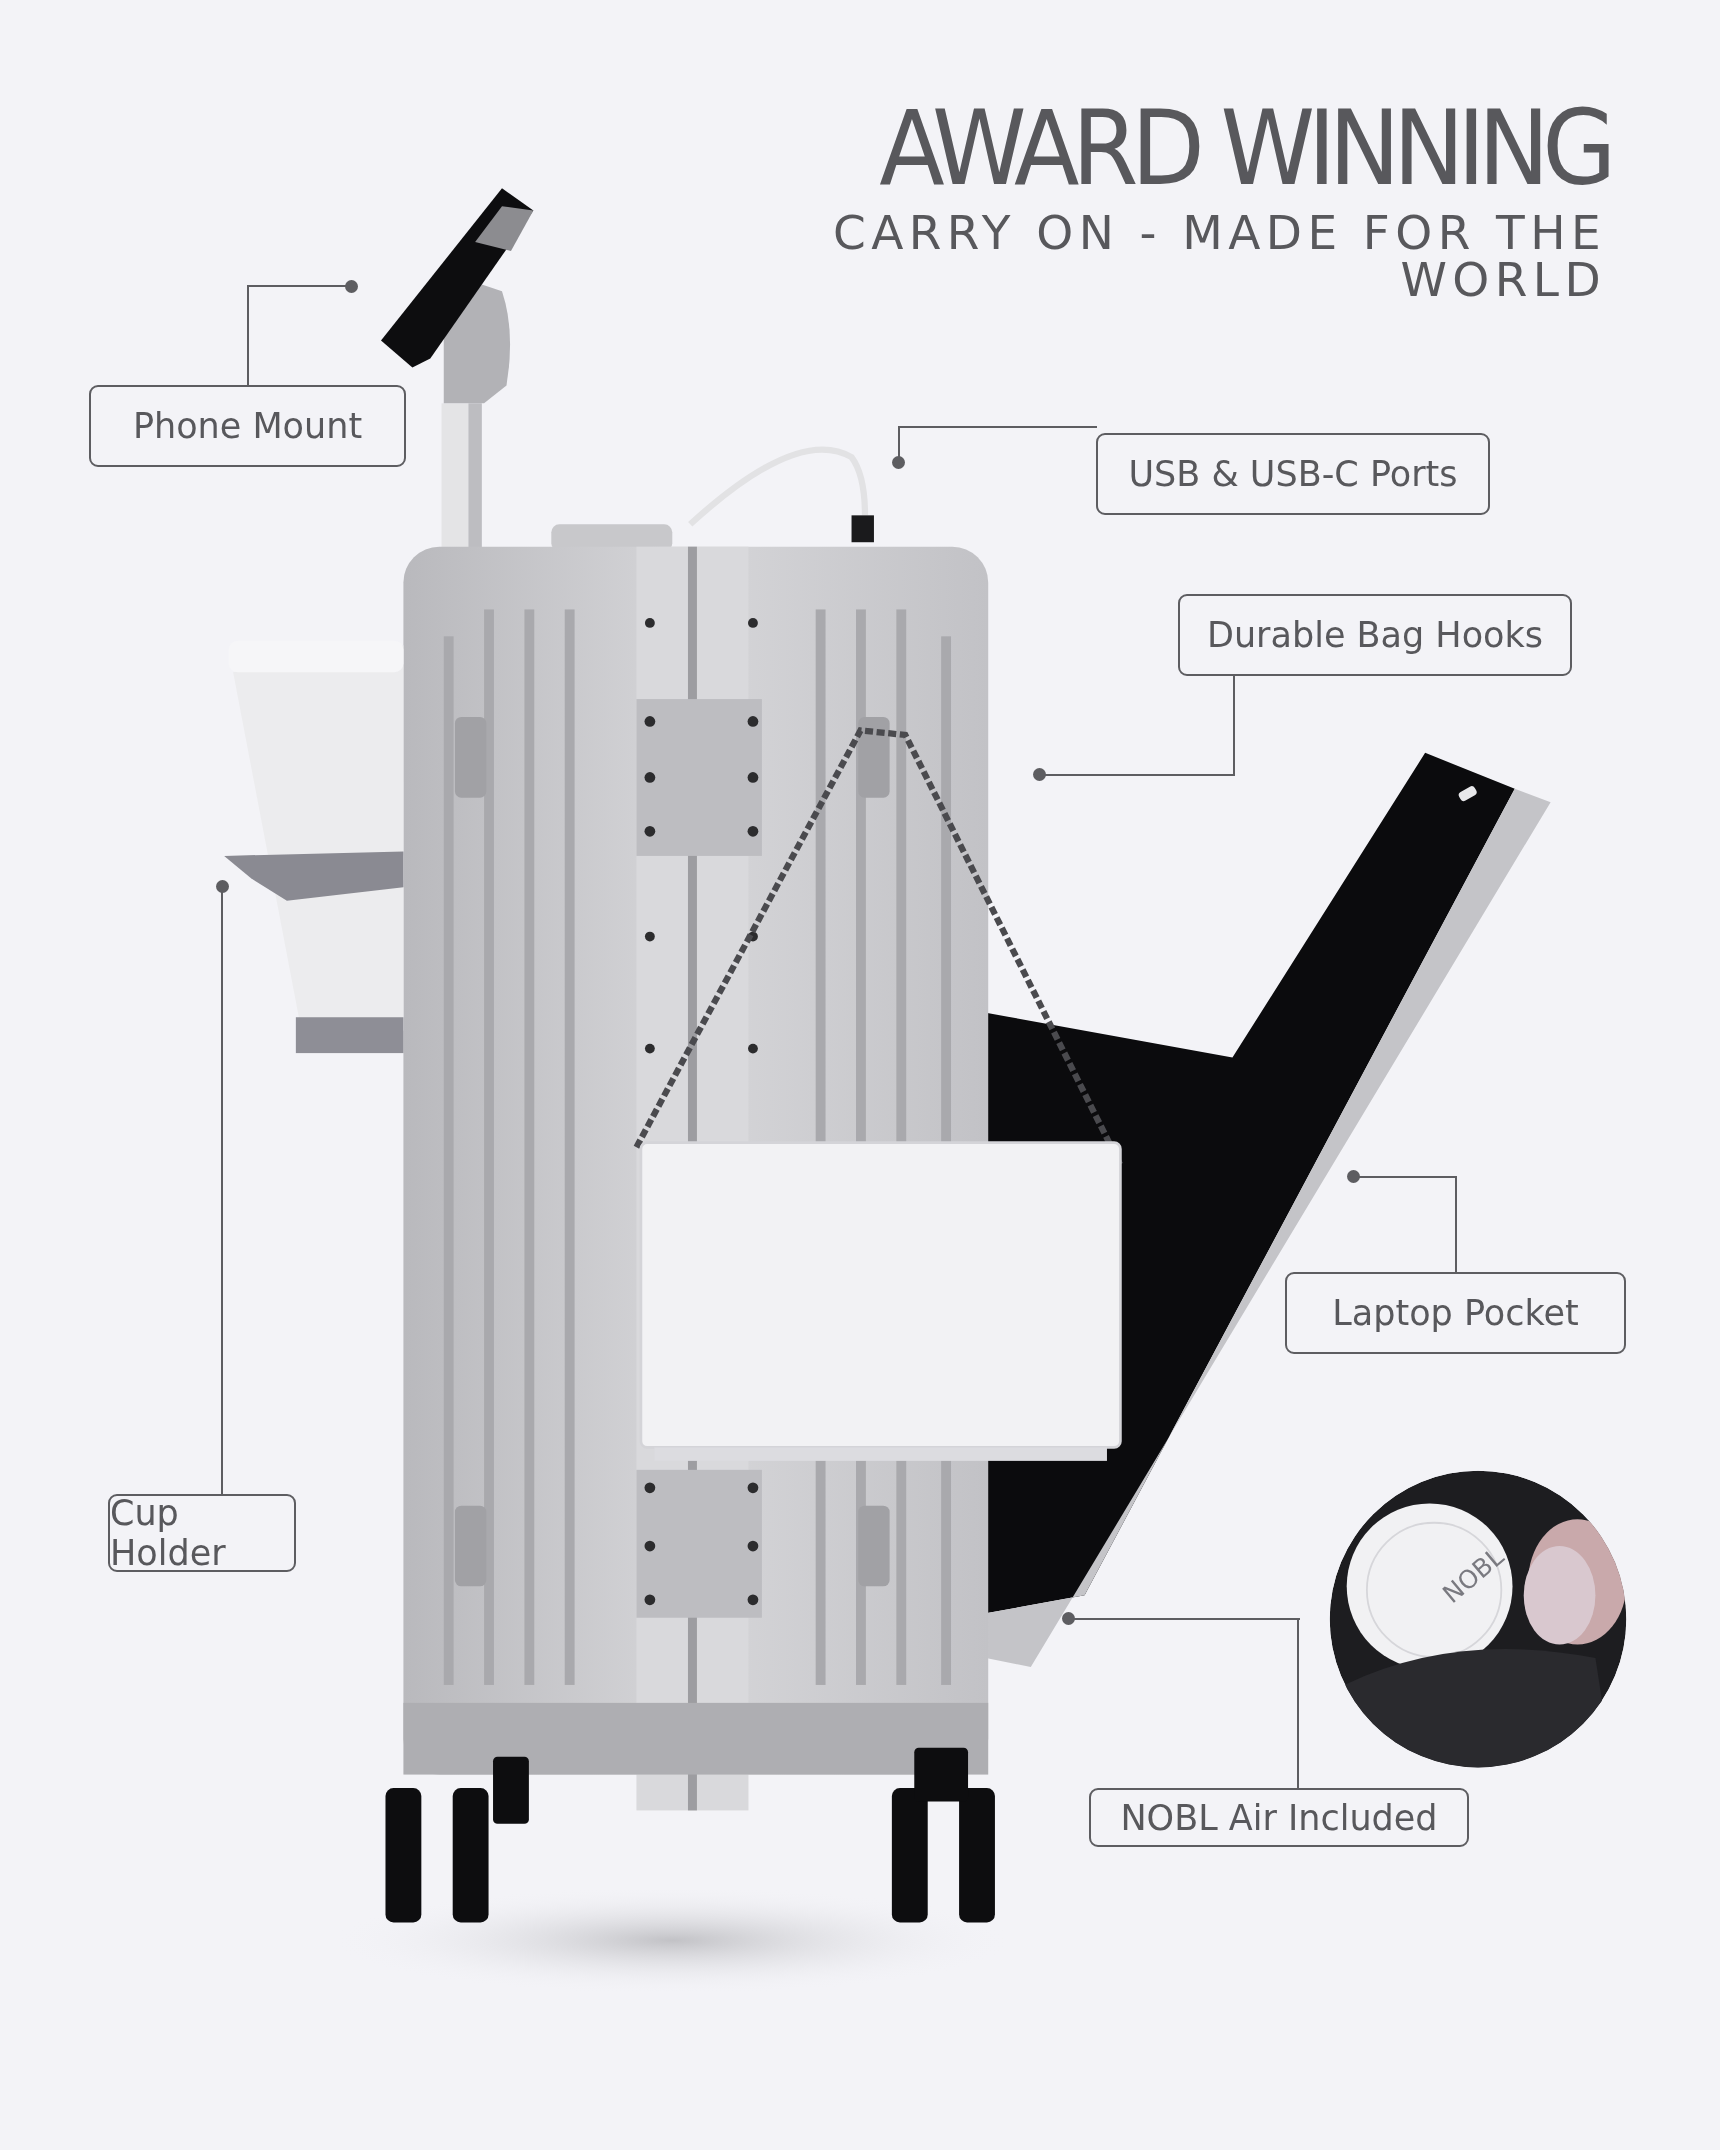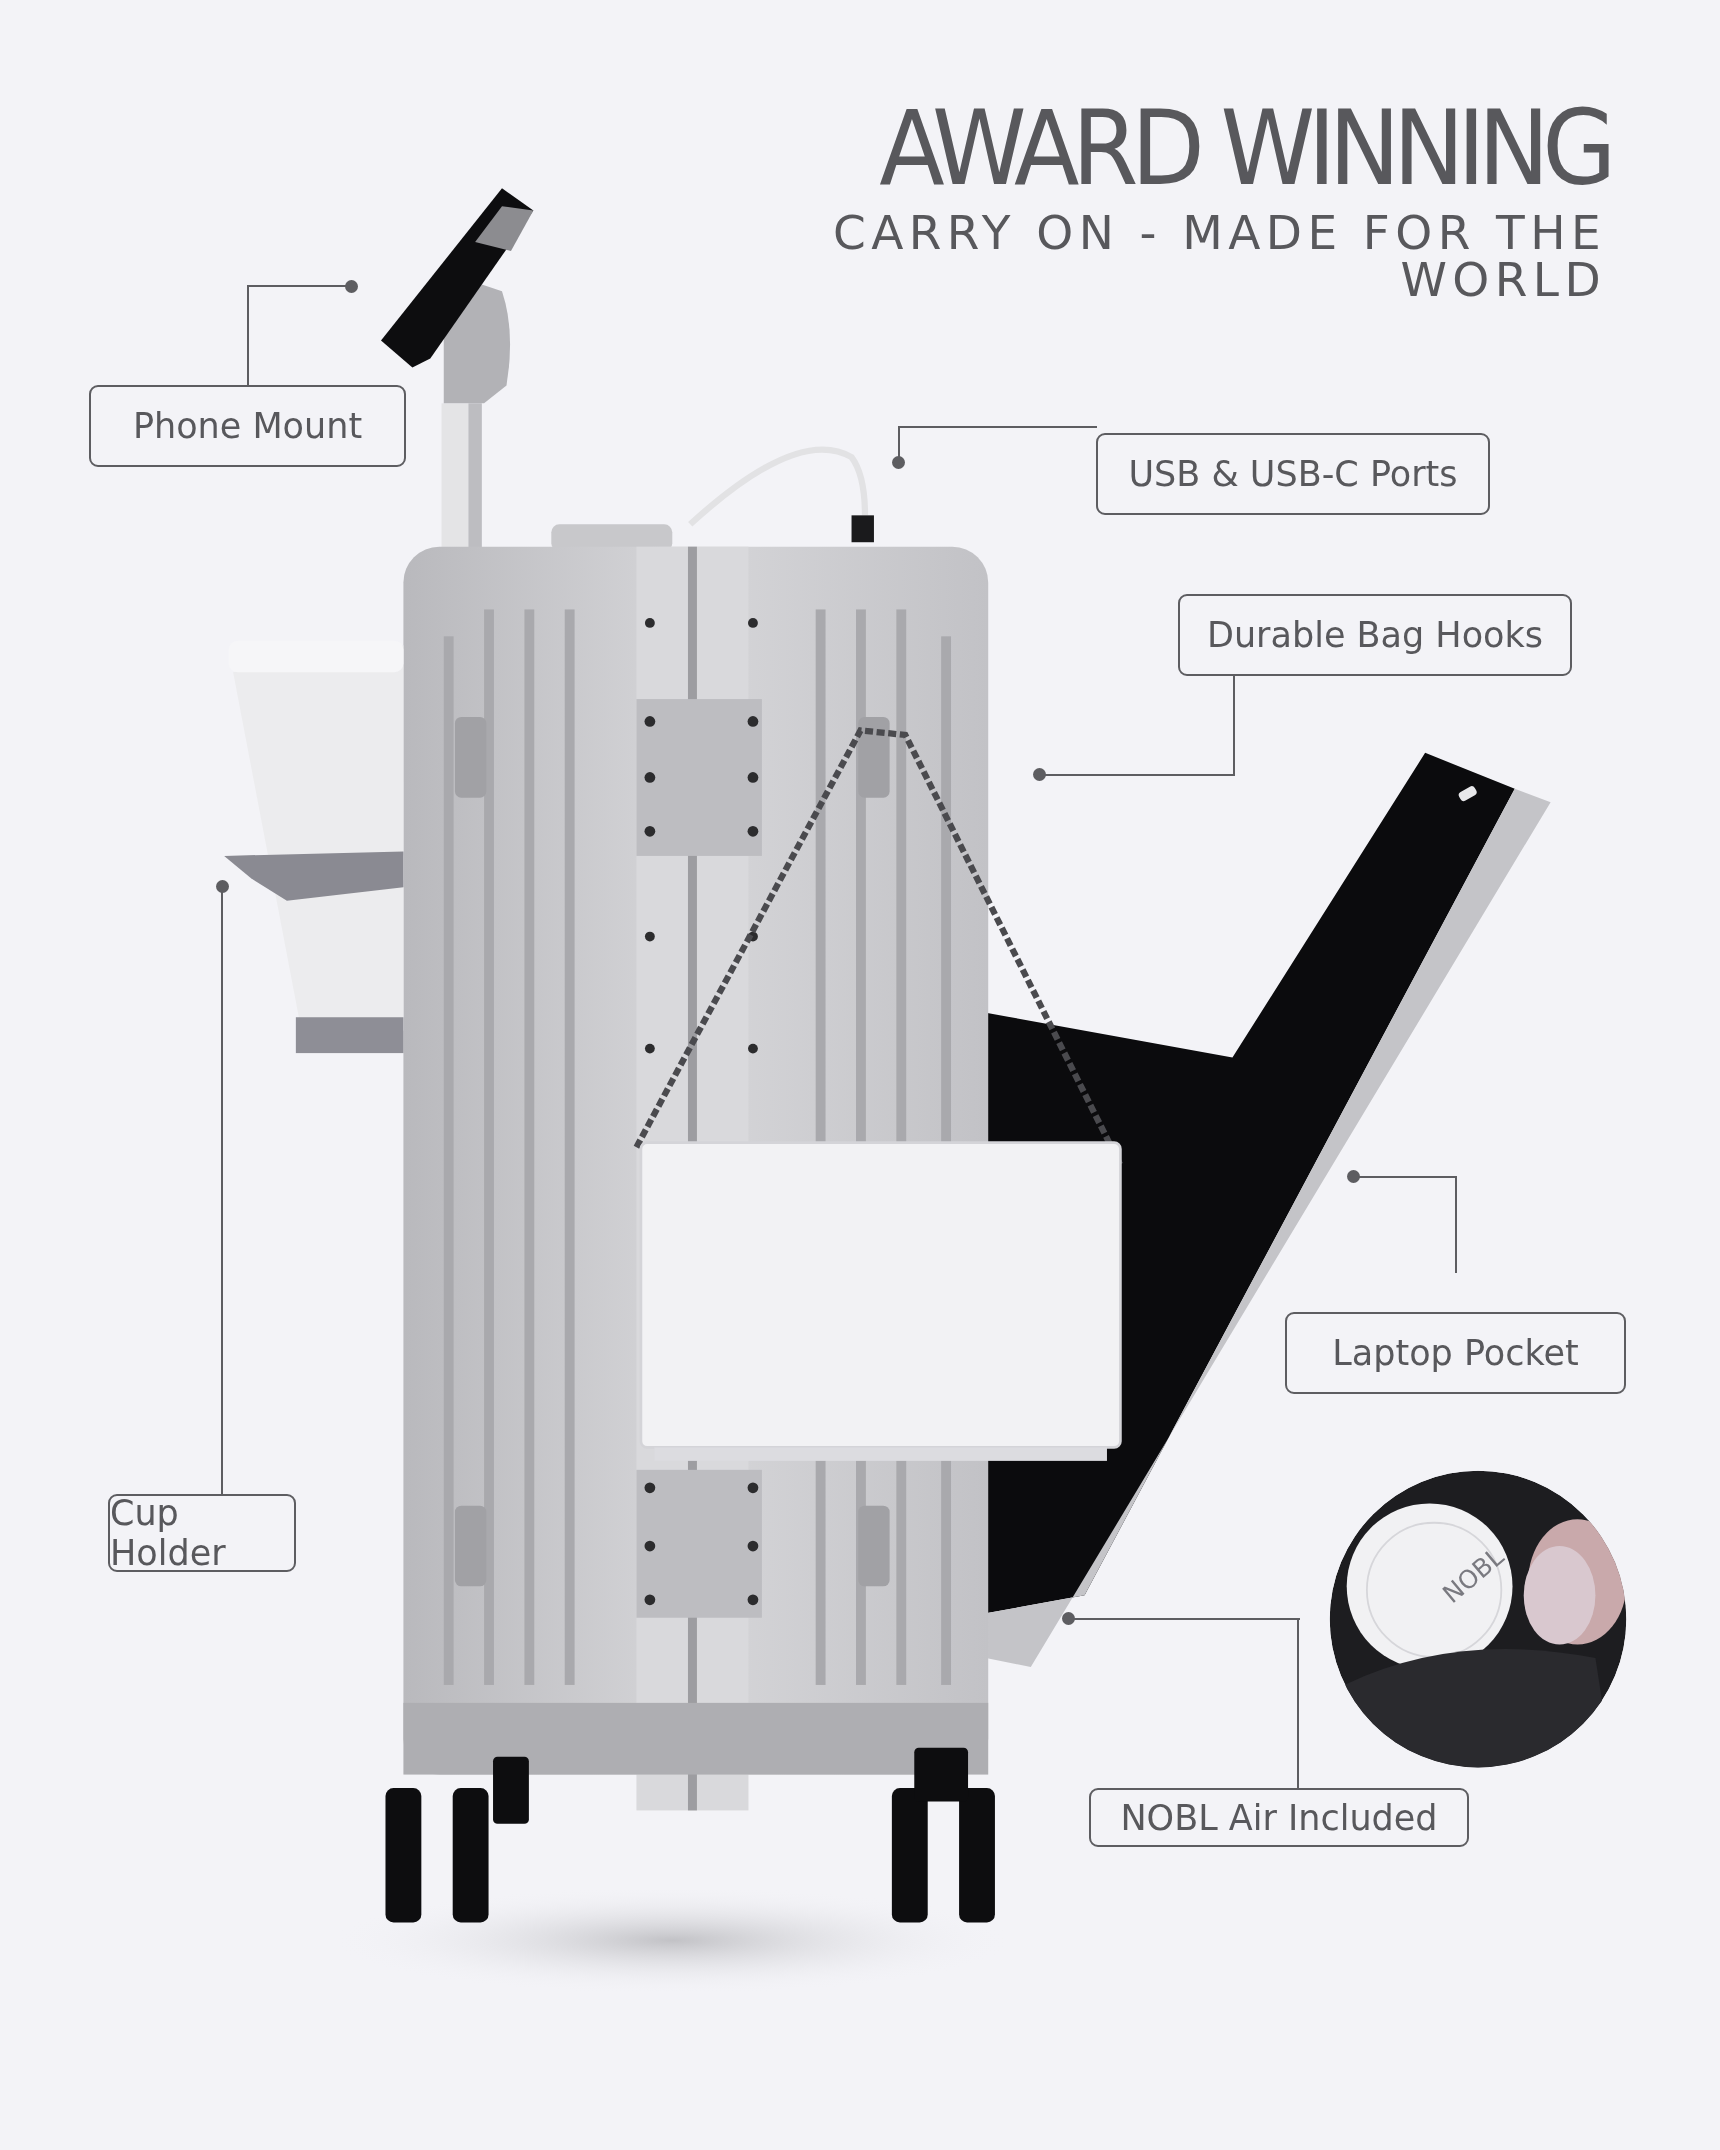--- a/index.html
+++ b/index.html
@@ -154,21 +154,21 @@
   <div class="label-box" style="left:1178px; top:594px; width:394px; height:82px;">Durable Bag Hooks</div>
   <div class="leader" style="left:1233px; top:676px; width:2.2px; height:99px;"></div>
   <div class="leader" style="left:1040px; top:774px; width:195px; height:2.2px;"></div>
   <div class="dot" style="left:1033px; top:768px;"></div>
 </div>
 
 <div>
   <div class="dot" style="left:1347px; top:1170px;"></div>
   <div class="leader" style="left:1354px; top:1176px; width:103px; height:2.2px;"></div>
   <div class="leader" style="left:1455px; top:1176px; width:2.2px; height:97px;"></div>
-  <div class="label-box" style="left:1285px; top:1272px; width:341px; height:82px;margin-top:40px;">Laptop Pocket</div>
+  <div class="label-box" style="left:1285px; top:1272px; width:341px; height:82px;">Laptop Pocket</div>
 </div>
 
 <div>
   <div class="dot" style="left:216px; top:880px;"></div>
   <div class="leader" style="left:221px; top:886px; width:2.2px; height:609px;"></div>
   <div class="label-box" style="left:108px; top:1494px; width:188px; height:78px;">Cup Holder</div>
 </div>
 
 <div>
   <div class="dot" style="left:1062px; top:1612px;"></div>

